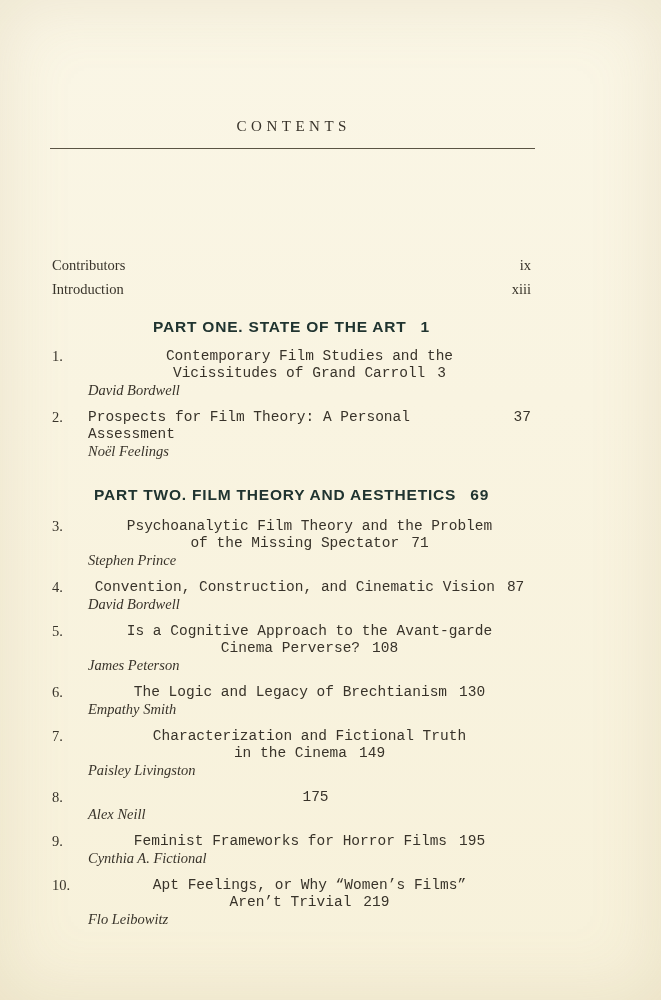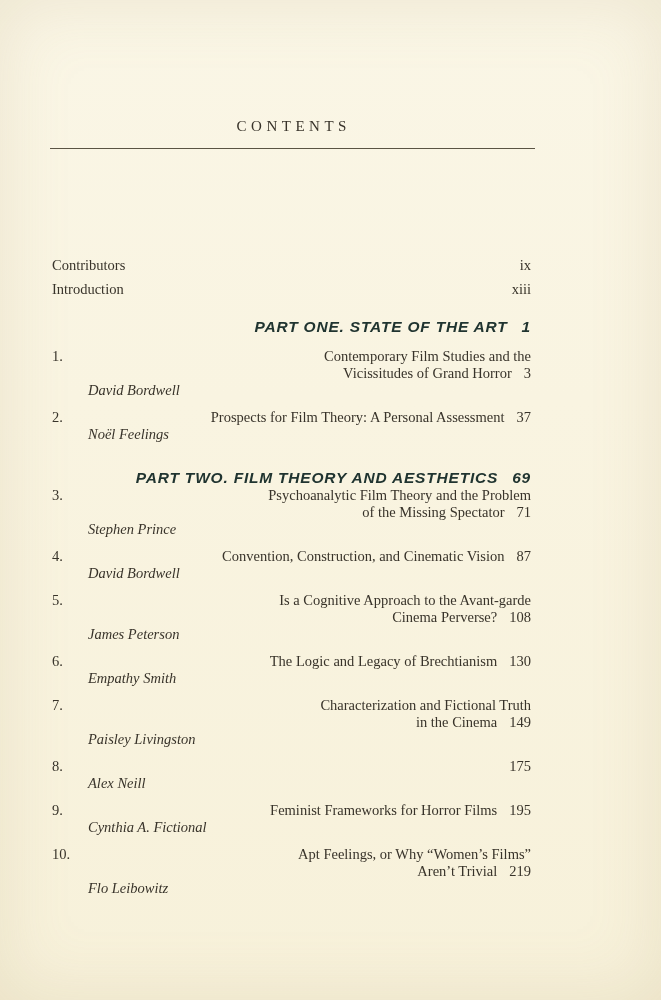--- a/index.html
+++ b/index.html
@@ -48,36 +48,35 @@
   .toc-row { display: flex; justify-content: space-between; }
 
   .part-heading {
     margin: 18px 0 13px;
     font-family: "Liberation Sans", sans-serif;
     font-weight: 700;
     font-size: 15.5px;
     line-height: 16px;
     letter-spacing: 0.8px;
     color: var(--heading-ink);
-    text-align: right;
+    text-align: center;
     white-space: nowrap;
-    font-style: italic;
   }
   .part-heading .part-pg { margin-left: 14px; }
-  .part-heading.part-two { margin-top: 27px; margin-bottom: 1px; }
+  .part-heading.part-two { margin-top: 27px; margin-bottom: 15px; }
 
   .entry {
     display: flex;
     font-size: 14.5px;
     line-height: 17px;
     margin-bottom: 10px;
   }
   .entry .num { flex: none; width: 36px; }
   .entry .body { flex: 1; min-width: 0; }
-  .tline { display: flex; justify-content: flex-end; }
+  .tline { display: flex; justify-content: center; font-family: Liberation Mono, monospace; }
   .tline .pg { flex: none; padding-left: 12px; }
   .author { display: block; font-style: italic; }
 </style>
 </head>
 <body>
 
 <div class="page">
   <div class="content">
 
     <h1 class="contents-title">CONTENTS</h1>
@@ -98,21 +97,21 @@
       <span>PART ONE. STATE OF THE ART</span><span class="part-pg">1</span>
     </div>
 
     <div class="entry">
       <span class="num">1.</span>
       <span class="body">
         <span class="tline">
             <span class="t">Contemporary Film Studies and the</span>
           </span>
         <span class="tline">
-            <span class="t">Vicissitudes of Grand Horror</span>
+            <span class="t">Vicissitudes of Grand Carroll</span>
             <span class="pg">3</span>
           </span>
         <span class="author">David Bordwell</span>
       </span>
     </div>
 
     <div class="entry">
       <span class="num">2.</span>
       <span class="body">
         <span class="tline">

